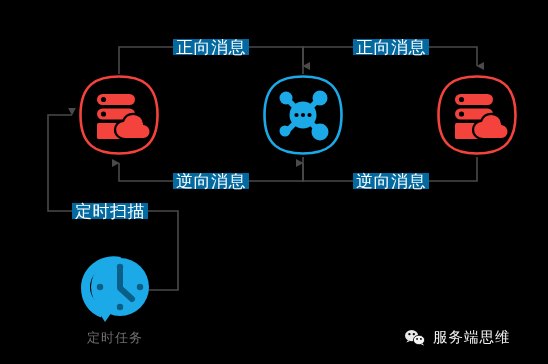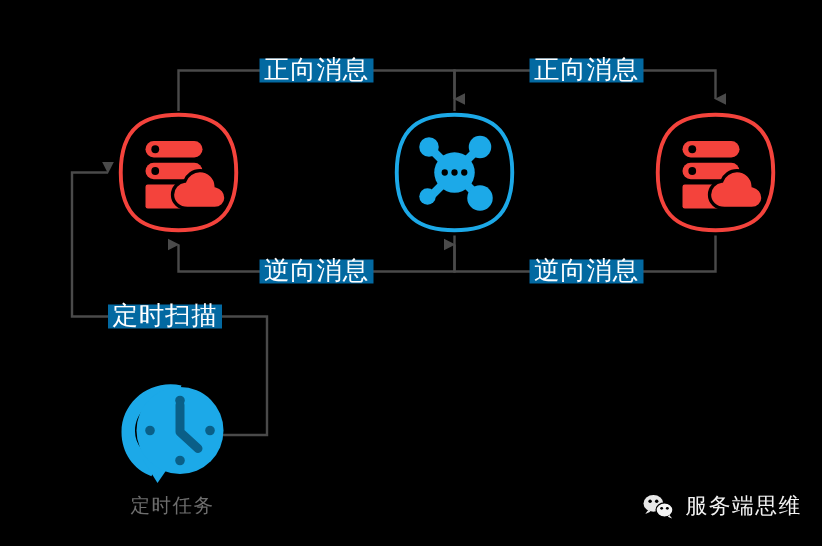--- a/index.html
+++ b/index.html
@@ -172,21 +172,21 @@
   <div class="edge-label" style="left:211px; top:47px;">正向消息</div>
 
   <div class="edge-label" style="left:211px; top:181px;">逆向消息</div>
 
   <div class="edge-label" style="left:391px; top:47px;">正向消息</div>
 
   <div class="edge-label" style="left:391px; top:181px;">逆向消息</div>
 
   <div class="edge-label" style="left:110px; top:211px;">定时扫描</div>
 
-  <div class="watermark" style="left:428px; top:328px;">
+  <div class="watermark" style="left:404px; top:328px;">
     <svg width="22" height="18" viewBox="0 0 22 18" xmlns="http://www.w3.org/2000/svg">
       <ellipse cx="7.6" cy="6.6" rx="6.6" ry="5.6" fill="#e8e8e8"></ellipse>
       <path d="M4.2,10.9 L2.2,13.6 L5.6,12.2 Z" fill="#e8e8e8"></path>
       <circle cx="5.4" cy="5.2" r="1.15" fill="#000000"></circle>
       <circle cx="9.8" cy="5.2" r="1.15" fill="#000000"></circle>
       <ellipse cx="15" cy="11" rx="5.6" ry="4.7" fill="#f4f4f4" stroke="#000000" stroke-width="0.8"></ellipse>
       <path d="M18.2,14.3 L20.1,16.6 L17.2,15.5 Z" fill="#f4f4f4"></path>
       <circle cx="13.1" cy="9.9" r="0.95" fill="#000000"></circle>
       <circle cx="16.9" cy="9.9" r="0.95" fill="#000000"></circle>
     </svg>

